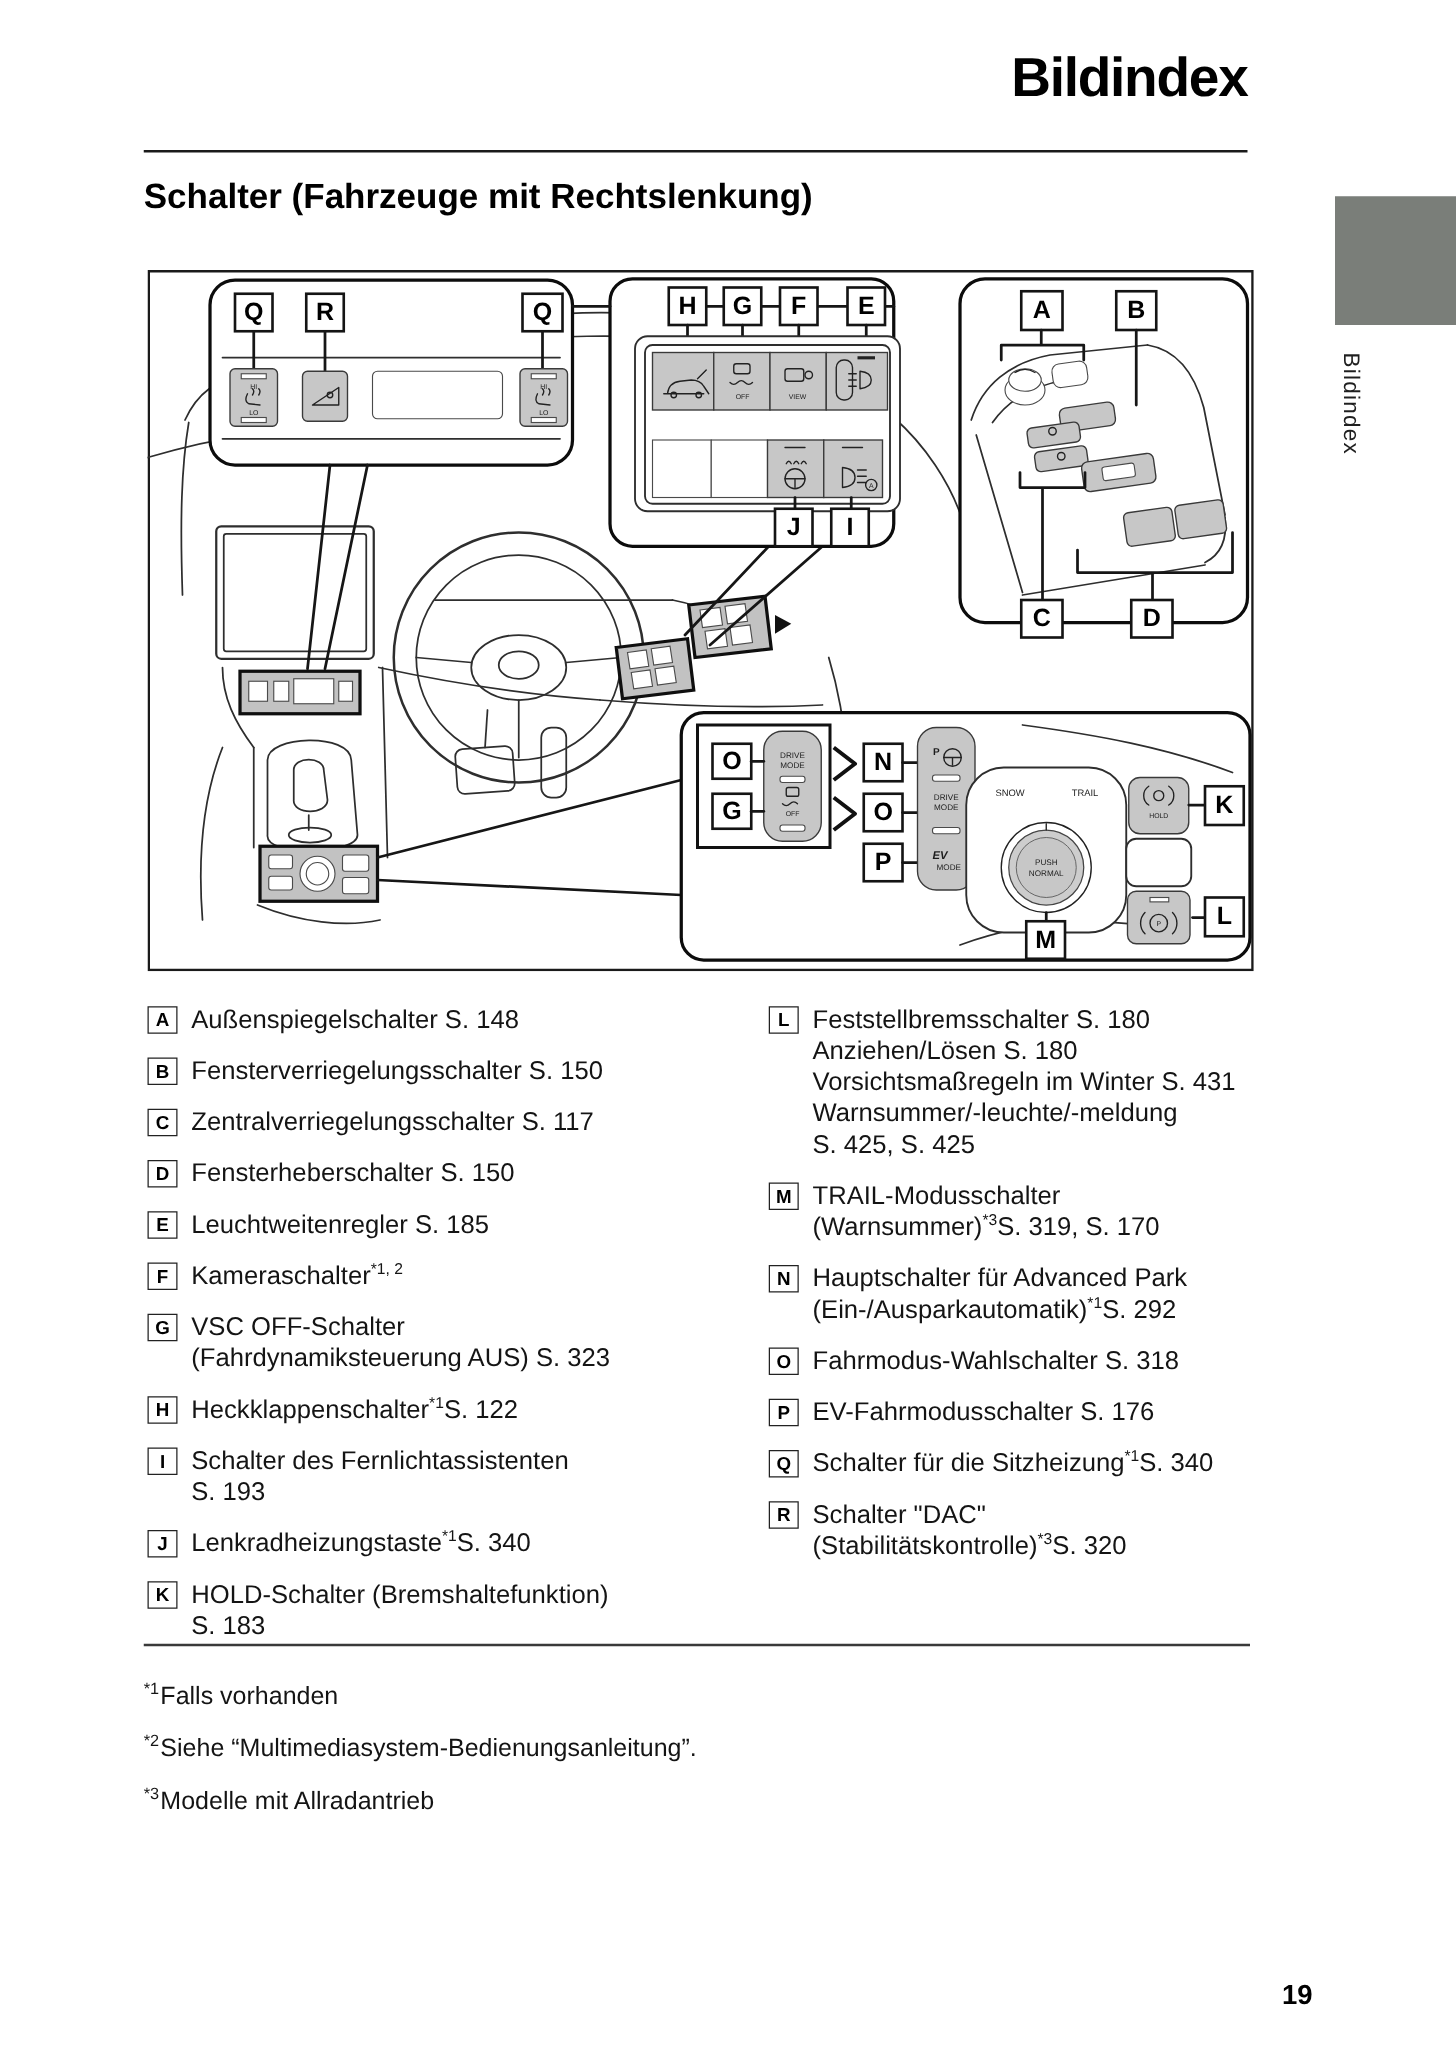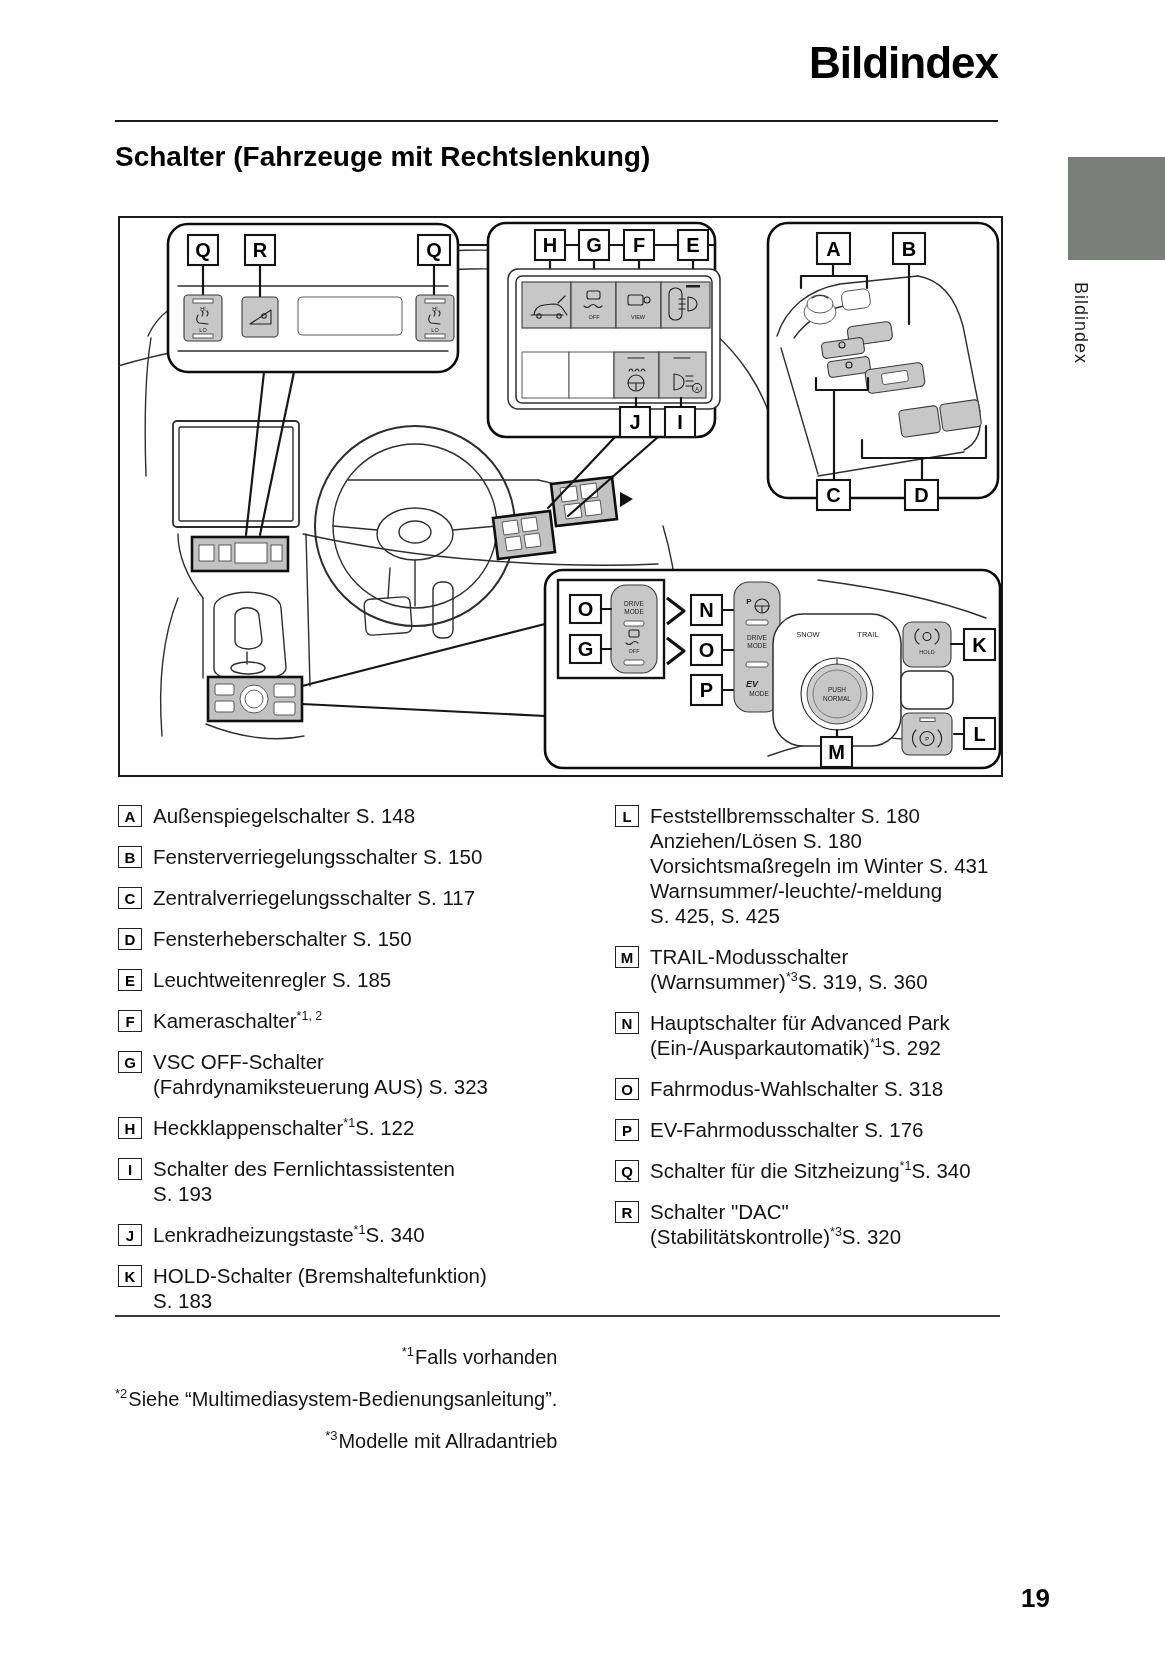--- a/index.html
+++ b/index.html
@@ -18,23 +18,23 @@
   #legend{left:118px;top:803px;width:890px;height:505px;}
   .col{position:absolute;top:0;}
   #colL{left:0;width:472px;}
   #colR{left:497px;width:400px;}
   .legend-item{display:flex;gap:11px;margin-bottom:16px;font-size:20.5px;line-height:25px;color:#141414;}
   .key-box{flex:0 0 auto;width:22px;height:20px;border:1.8px solid #222;font-size:15px;font-weight:bold;
     display:flex;align-items:center;justify-content:center;margin-top:2px;color:#000;}
   .legend-text sup,.footnote sup{font-size:12.5px;line-height:0;}
   #fnRule{left:115px;top:1315px;width:885px;height:2px;background:#3a3a3a;}
   #footnotes{left:115px;top:1346px;font-size:20px;color:#141414;}
-  .footnote{margin-bottom:19px;text-align:right;}
+  .footnote{margin-bottom:19px;}
   .footnote sup{font-size:13px;margin-right:1px;}
-  #pageNum{left:950px;top:1583px;width:100px;text-align:right;font-size:26px;font-weight:bold;color:#000;}
+  #pageNum{left:950px;top:1583px;width:100px;text-align:right;font-size:22px;font-weight:bold;color:#000;}
 
   
   .ln{fill:none;stroke:#2e2e2e;stroke-width:1.4;stroke-linecap:round;stroke-linejoin:round;}
   .lt2{stroke-width:2.2;stroke:#161616;}
   .co{fill:#fff;stroke:#0c0c0c;stroke-width:2.6;}
   .sb{fill:#fff;stroke:#111;stroke-width:2.4;}
   .bz{fill:#fff;stroke:#2e2e2e;stroke-width:1.5;}
   .lb{fill:#fff;stroke:#141414;stroke-width:2.1;}
   .Lt{font-family:"Liberation Sans",sans-serif;font-size:20px;font-weight:bold;fill:#000;
       text-anchor:middle;dominant-baseline:central;}
@@ -461,21 +461,21 @@
           <div class="legend-line"><span>Anziehen/Lösen S. 180</span></div>
           <div class="legend-line"><span>Vorsichtsmaßregeln im Winter S. 431</span></div>
           <div class="legend-line"><span>Warnsummer/-leuchte/-meldung</span></div>
           <div class="legend-line"><span>S. 425, S. 425</span></div>
         </div>
       </div>
       <div class="legend-item">
         <span class="key-box">M</span>
         <div class="legend-text">
           <div class="legend-line"><span>TRAIL-Modusschalter</span></div>
-          <div class="legend-line"><span>(Warnsummer)</span><sup>*3</sup><span>S. 319, S. 360</span></div>
+          <div class="legend-line"><span>(Warnsummer)</span><sup>*3</sup><span>S. 319, S. 170</span></div>
         </div>
       </div>
       <div class="legend-item">
         <span class="key-box">N</span>
         <div class="legend-text">
           <div class="legend-line"><span>Hauptschalter für Advanced Park</span></div>
           <div class="legend-line"><span>(Ein-/Ausparkautomatik)</span><sup>*1</sup><span>S. 292</span></div>
         </div>
       </div>
       <div class="legend-item">

